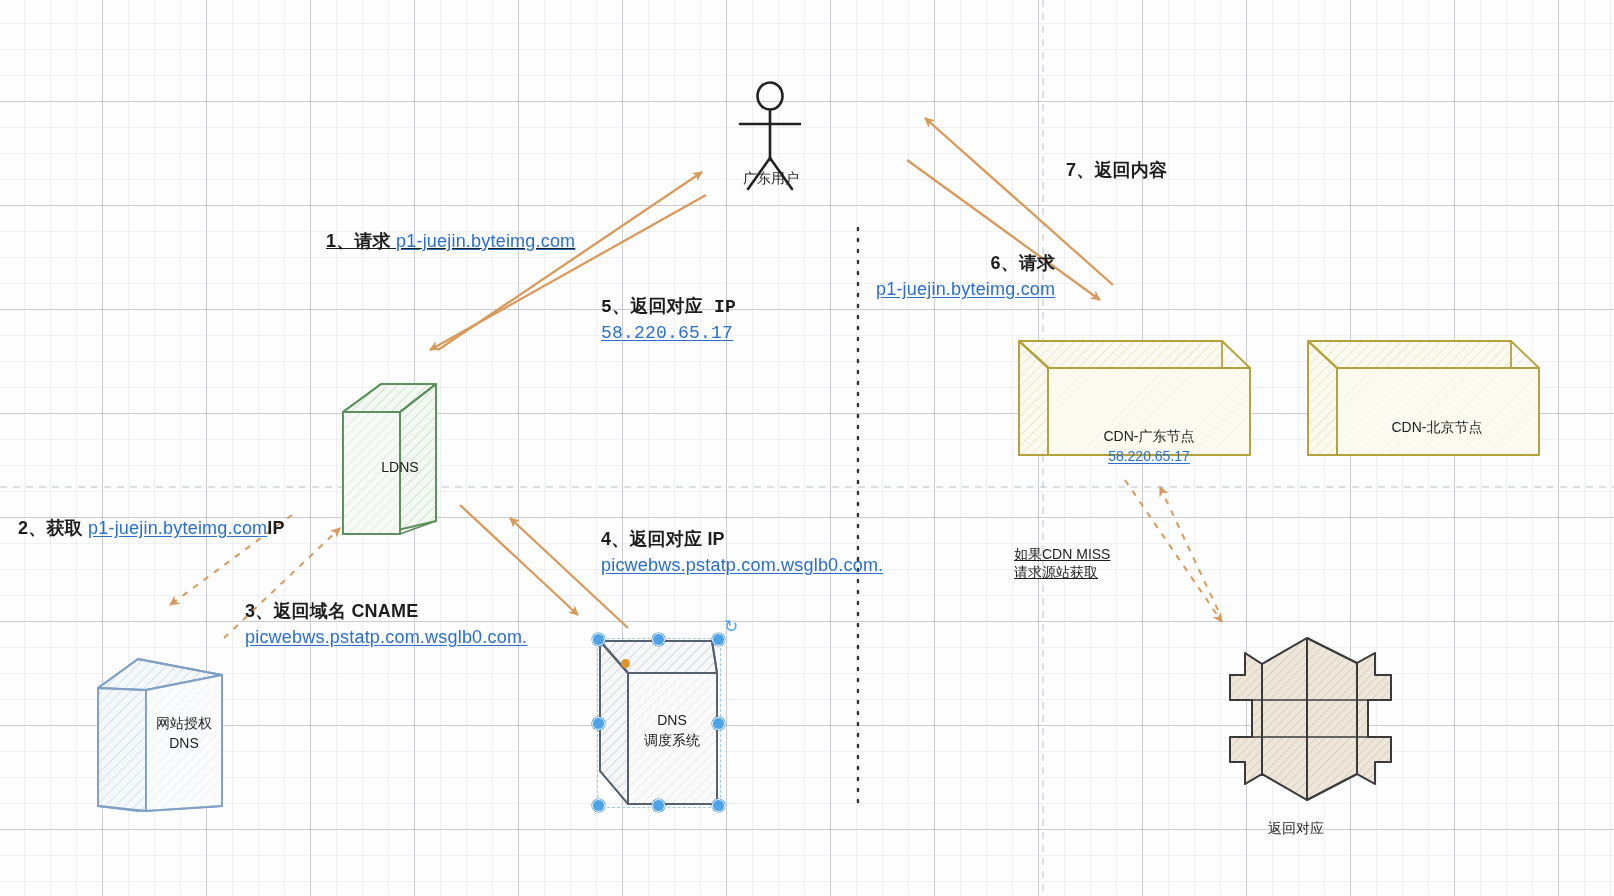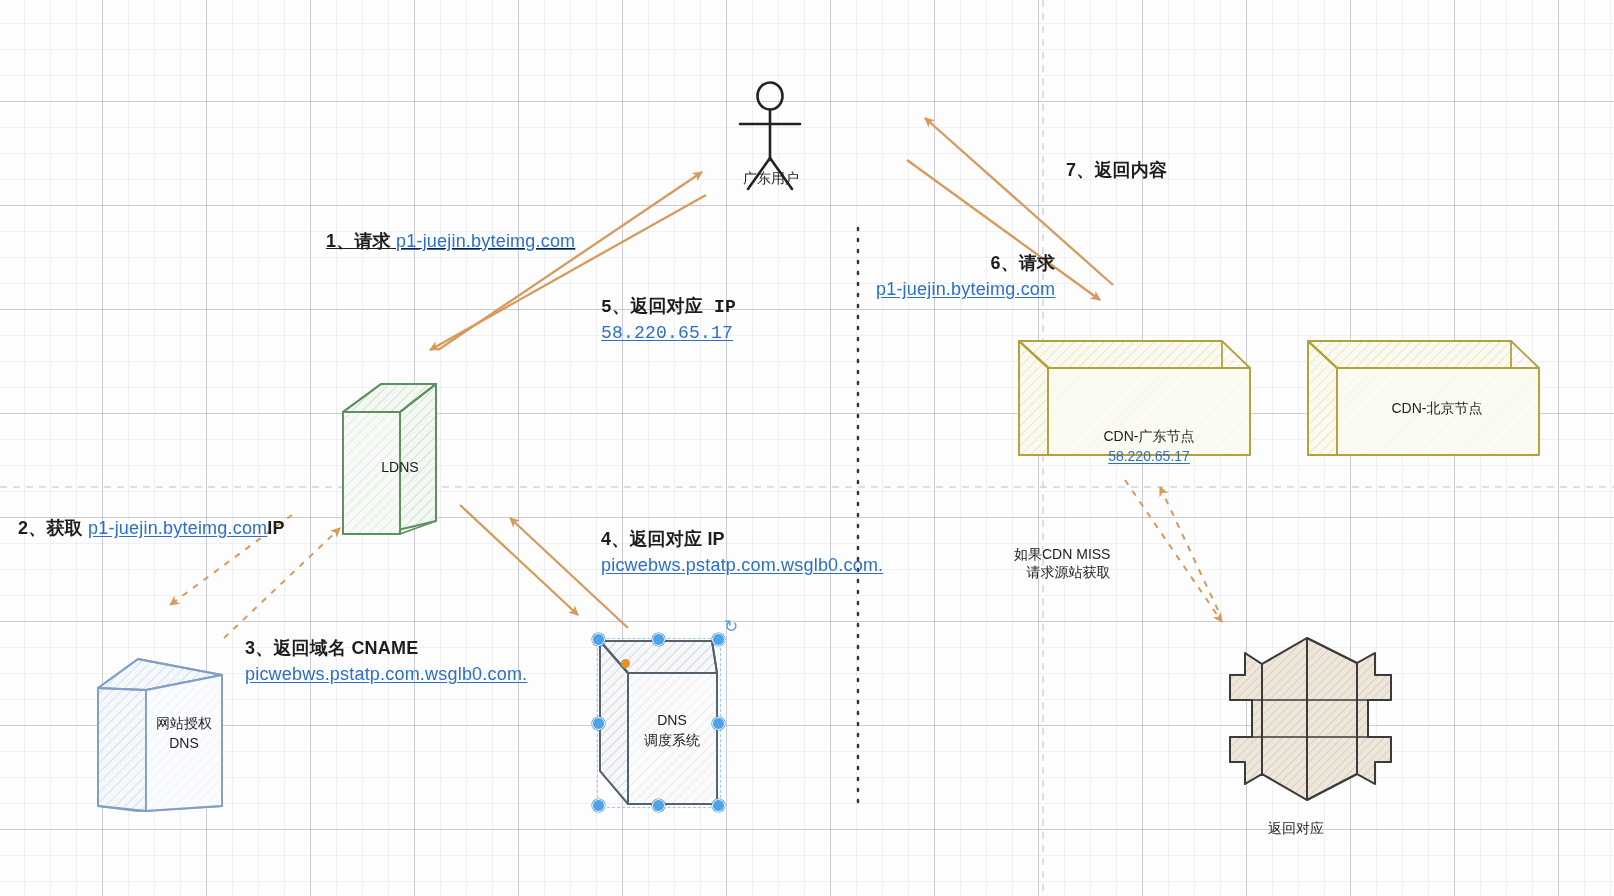--- a/index.html
+++ b/index.html
@@ -204,40 +204,40 @@
 <div class="lbl" style="left:601px;top:294px;font-family:Liberation Mono, monospace;">
   <span>5、返回对应 IP</span><br>
   <span class="lnk">58.220.65.17</span>
 </div>
 
 <div class="lbl" style="left:18px;top:515px;">
   <span>2、获取</span>
   <span class="lnk">p1-juejin.byteimg.com</span><span>IP</span>
 </div>
 
-<div class="lbl" style="left:245px;top:598px;margin-top:37px;">
+<div class="lbl" style="left:245px;top:598px;">
   <span>3、返回域名 CNAME</span><br>
   <span class="lnk">picwebws.pstatp.com.wsglb0.com.</span>
 </div>
 
 <div class="lbl" style="left:601px;top:526px;">
   <span>4、返回对应 IP</span><br>
   <span class="lnk">picwebws.pstatp.com.wsglb0.com.</span>
 </div>
 
 <div class="lbl" style="left:876px;top:250px;text-align:right;">
   <span style="padding-left:46px;">6、请求</span><br>
   <span class="lnk">p1-juejin.byteimg.com</span>
 </div>
 
 <div class="lbl" style="left:1066px;top:157px;">
   <span>7、返回内容</span>
 </div>
 
-<div class="cap" style="left:1014px;top:546px;text-align:right;">
+<div class="cap" style="left:1014px;top:546px;text-align:left;text-decoration:underline;">
   <span>如果CDN MISS</span><br>
   <span>请求源站获取</span>
 </div>
 
 <div class="boxtext" style="left:735px;top:168px;width:72px;">
   <span>广东用户</span>
 </div>
 
 <div class="boxtext" style="left:368px;top:457px;width:64px;">
   <span>LDNS</span>
@@ -251,19 +251,19 @@
 <div class="boxtext" style="left:626px;top:710px;width:92px;">
   <span>DNS</span><br>
   <span>调度系统</span>
 </div>
 
 <div class="boxtext" style="left:1060px;top:382px;width:178px;margin-top:44px;">
   <span>CDN-广东节点</span>
   <span class="ip">58.220.65.17</span>
 </div>
 
-<div class="boxtext" style="left:1348px;top:398px;width:178px;">
+<div class="boxtext" style="left:1348px;top:417px;width:178px;">
   <span>CDN-北京节点</span>
 </div>
 
 <div class="boxtext" style="left:1260px;top:818px;width:72px;">
   <span>返回对应</span>
 </div>
 
 </body></html>

